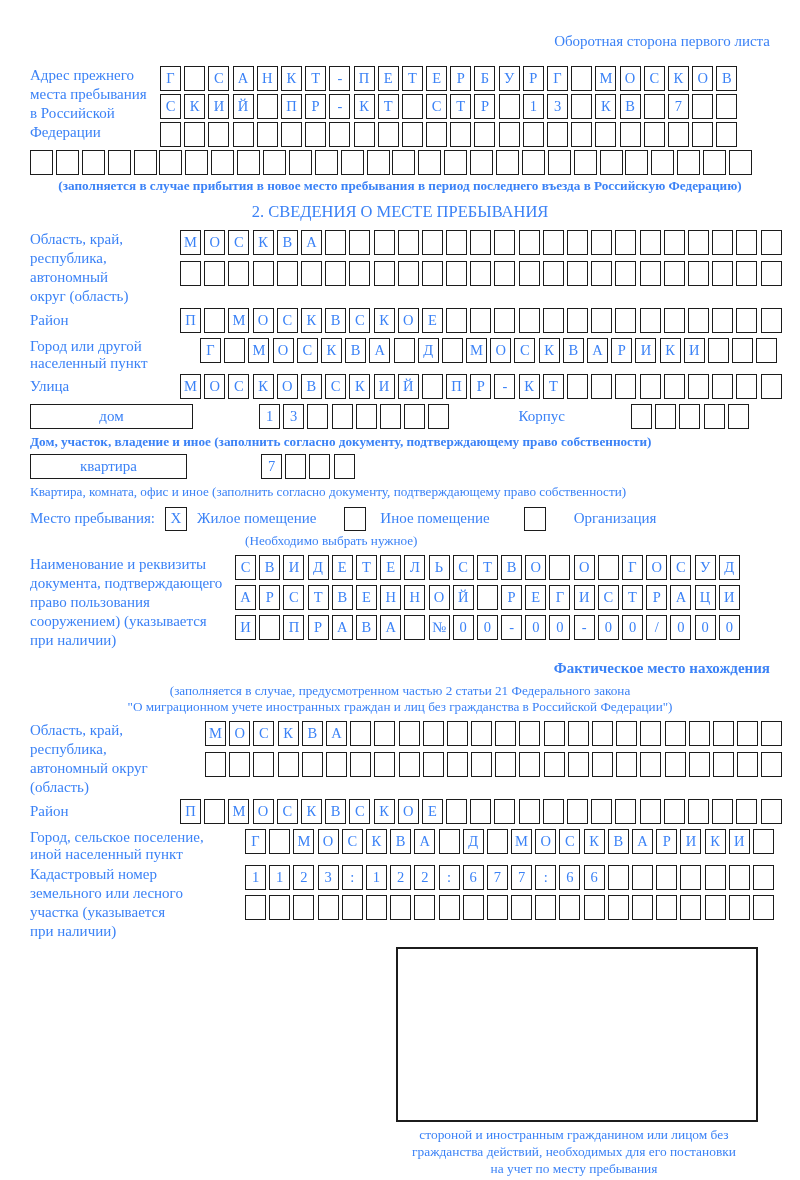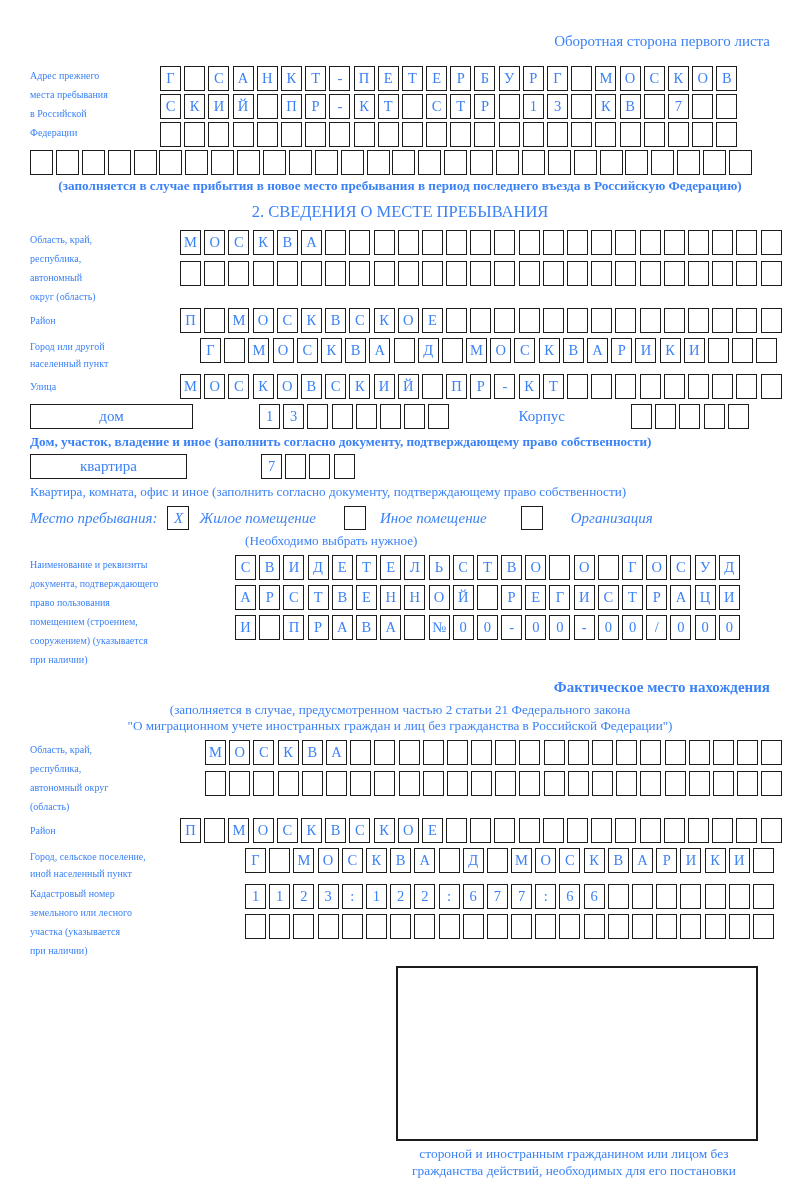--- a/index.html
+++ b/index.html
@@ -4,21 +4,21 @@
 <style>
   html,body { margin:0; padding:0; background:#fff; }
   .page {
     width:800px; height:1180px; box-sizing:border-box;
     padding:14px 30px 10px 30px;
     font-family:"Liberation Serif", serif;
     color:#3b82f6; background:#fff; overflow:hidden;margin-top:19px;
   }
   .top-note { text-align:right; font-size:15px; margin-bottom:16px; }
   .flexrow { display:flex; align-items:flex-start; }
-  .label-col { font-size:10px; line-height:19px; flex:0 0 auto; }
+  .label-col { font-size:15px; line-height:19px; flex:0 0 auto; }
   .boxrow { display:flex; height:25px; margin-bottom:3px; }
   .cb {
     display:inline-flex; align-items:center; justify-content:center;
     width:21px; height:25px; box-sizing:border-box;
     border:1.6px solid #1c1c1c; margin-right:3.2px;
     font-size:14.5px; line-height:1; flex:0 0 auto;
   }
   .fullrow .cb { width:23px; margin-right:2.9px; }
   .caption { font-size:13.2px; line-height:16px; }
   .center { text-align:center; }
@@ -378,21 +378,21 @@
       <div class="gap14"></div>
       <div class="boxrow">
           <span class="cb">7</span>
           <span class="cb"></span>
           <span class="cb"></span>
           <span class="cb"></span>
         </div>
     </div>
     <div class="caption mb6">Квартира, комната, офис и иное (заполнить согласно документу, подтверждающему право собственности)</div>
 
-    <div class="flexrow" style="align-items:flex-start; margin-bottom:2px;font-style:italic;">
+    <div class="flexrow" style="align-items:center; margin-bottom:2px;">
       <div class="inline-label">Место пребывания:</div>
       <div class="gap10"></div>
       <span class="checkbox">X</span>
       <div class="gap10"></div>
       <div class="inline-label">Жилое помещение</div>
       <div class="gap14"></div>
         <div class="gap14"></div>
       <span class="checkbox"></span>
       <div class="gap14"></div>
       <div class="inline-label">Иное помещение</div>
@@ -404,21 +404,20 @@
         <div class="gap14"></div>
       <div class="inline-label">Организация</div>
     </div>
     <div class="caption" style="margin-left:215px; margin-bottom:6px;">(Необходимо выбрать нужное)</div>
 
     <div class="flexrow">
       <div class="label-col" style="width:205px; line-height:19px;">
           <div>Наименование и реквизиты</div>
           <div>документа, подтверждающего</div>
           <div>право пользования</div>
-          <div>помещением (строением,</div>
           <div>сооружением) (указывается</div>
           <div>при наличии)</div>
         </div>
       <div style="flex:1;">
         <div class="boxrow" style="margin-bottom:5px;">
             <span class="cb">С</span>
             <span class="cb">В</span>
             <span class="cb">И</span>
             <span class="cb">Д</span>
             <span class="cb">Е</span>

